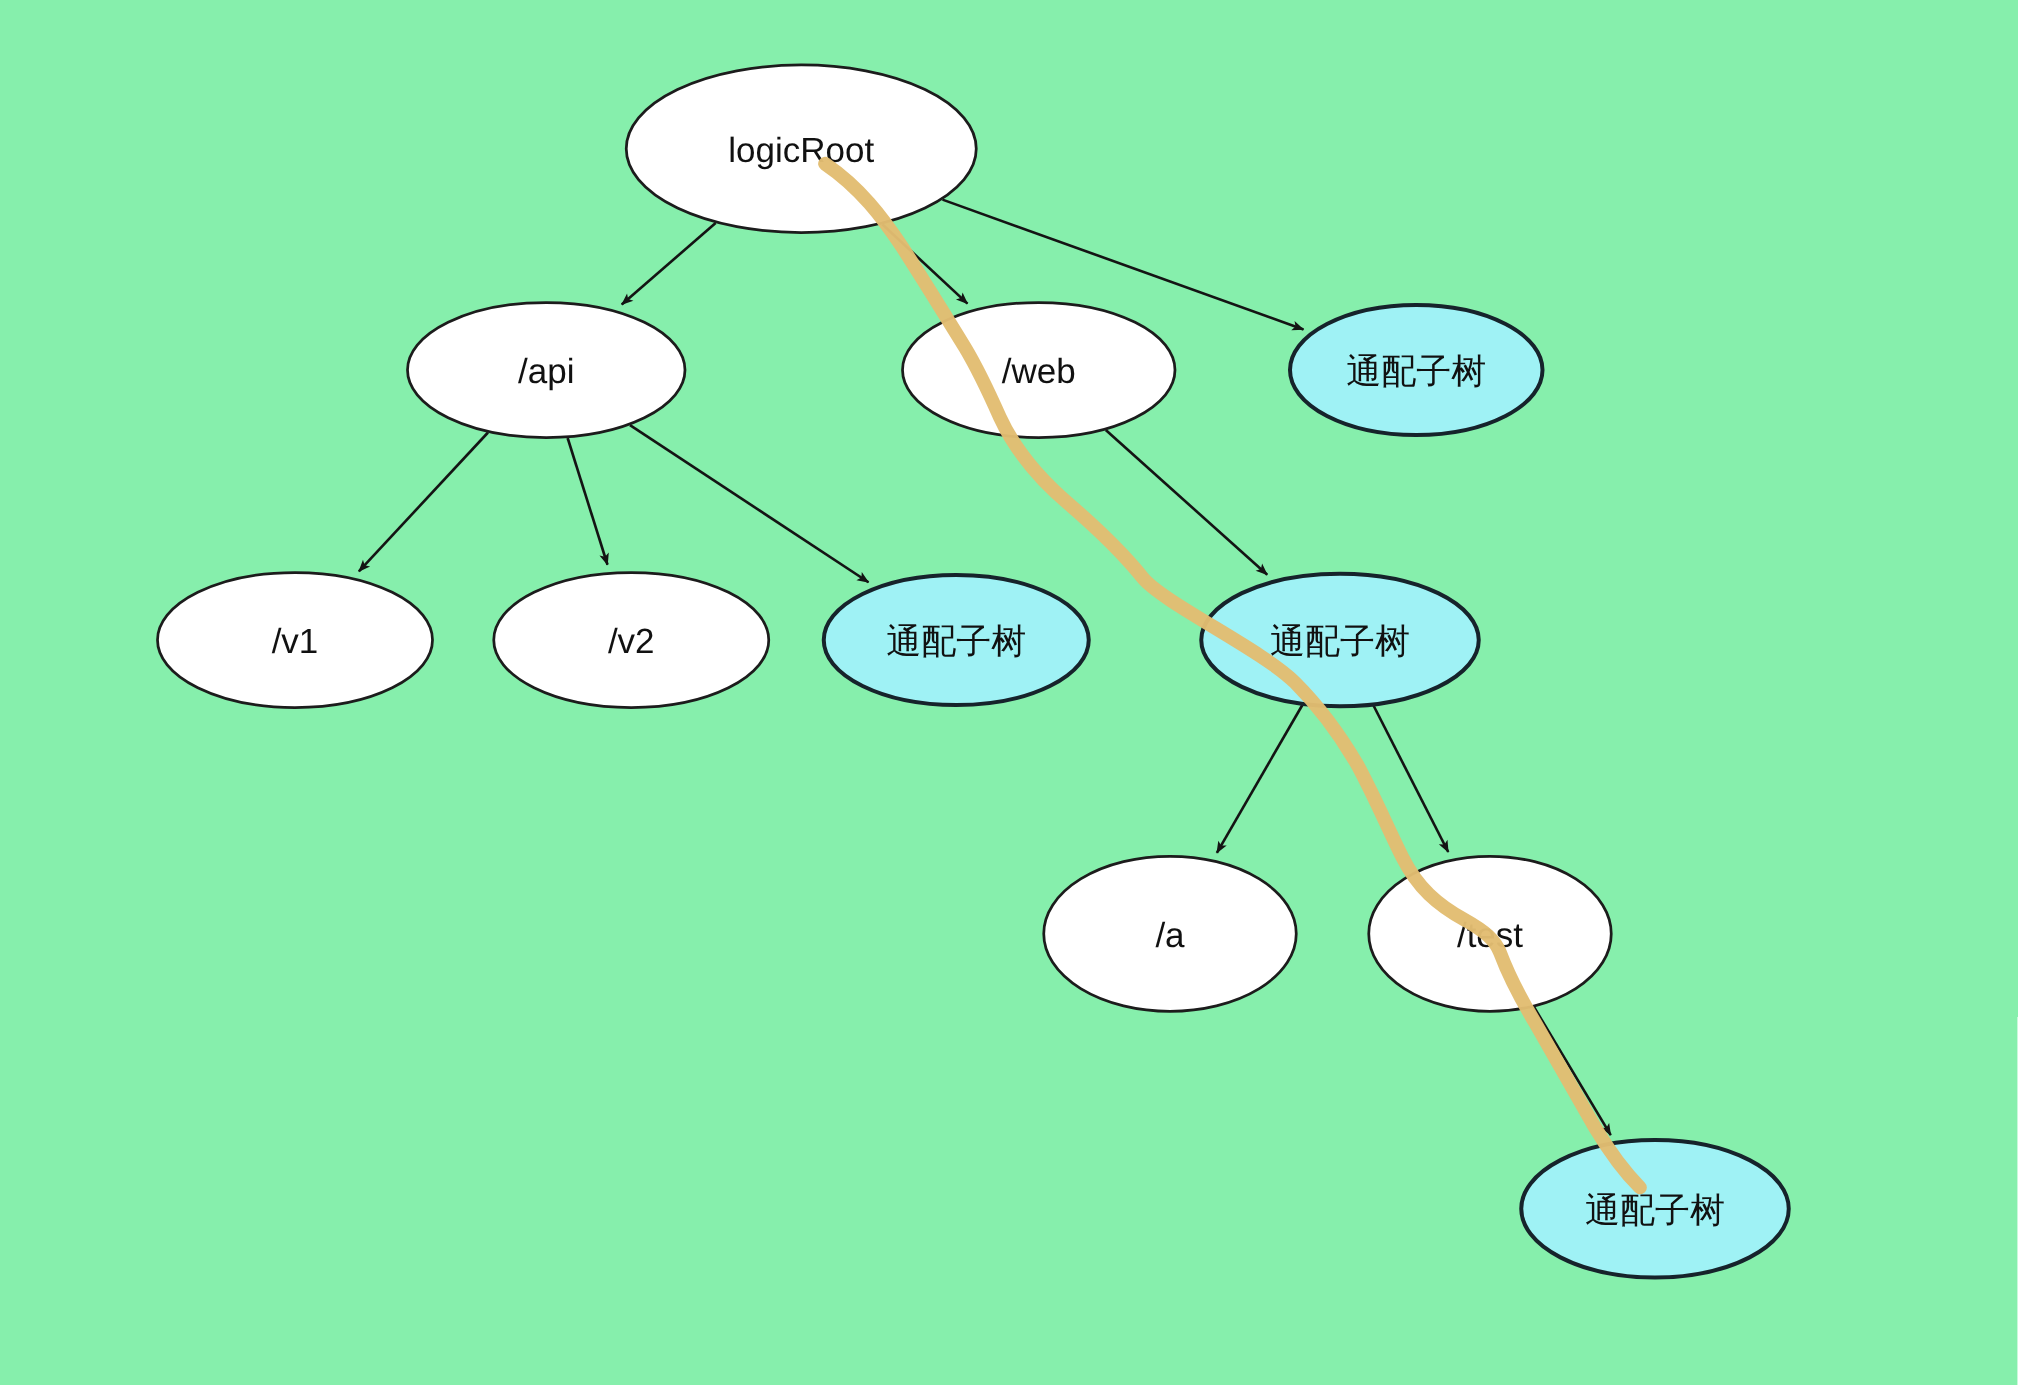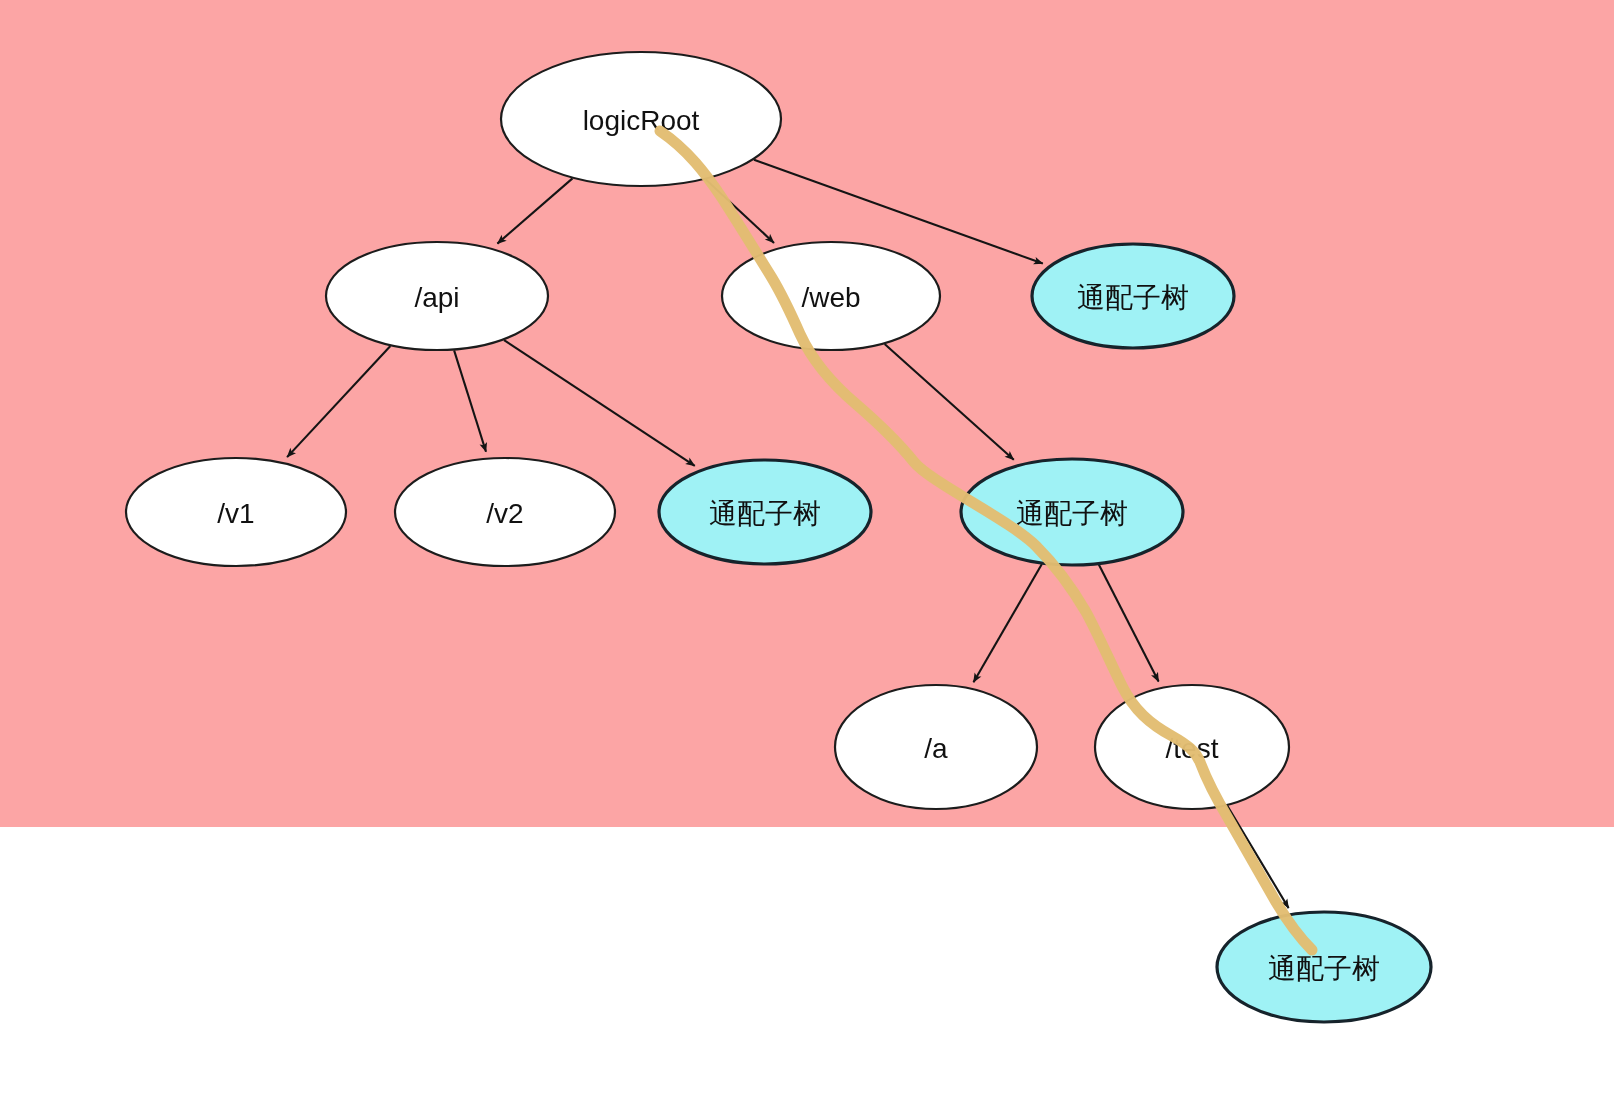--- a/index.html
+++ b/index.html
@@ -9,22 +9,22 @@
   }
   body {
     width: 1614px;
     height: 1108px;
     font-family: "Liberation Sans", "DejaVu Sans", sans-serif;
     overflow: hidden;
   }
   #diagram-root {
     position: relative;
     width: 1614px;
-    height: 827px;
-    background: #fca5a5;
+    height: 1108px;
+    background: #86efac;
   }
   svg#tree-canvas {
     position: absolute;
     left: 0;
     top: 0;
     width: 1614px;
     height: 1108px;
     display: block;
   }
   .node-ellipse-plain {

